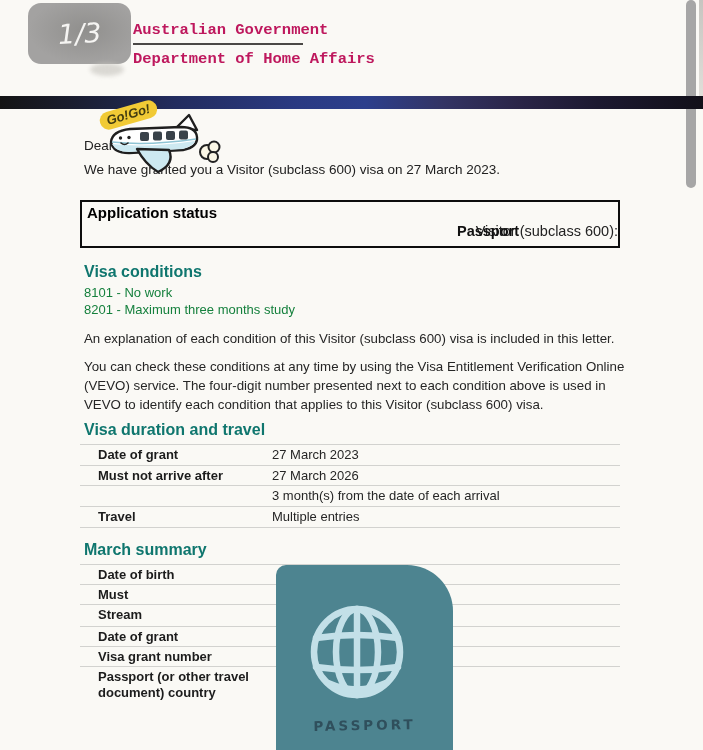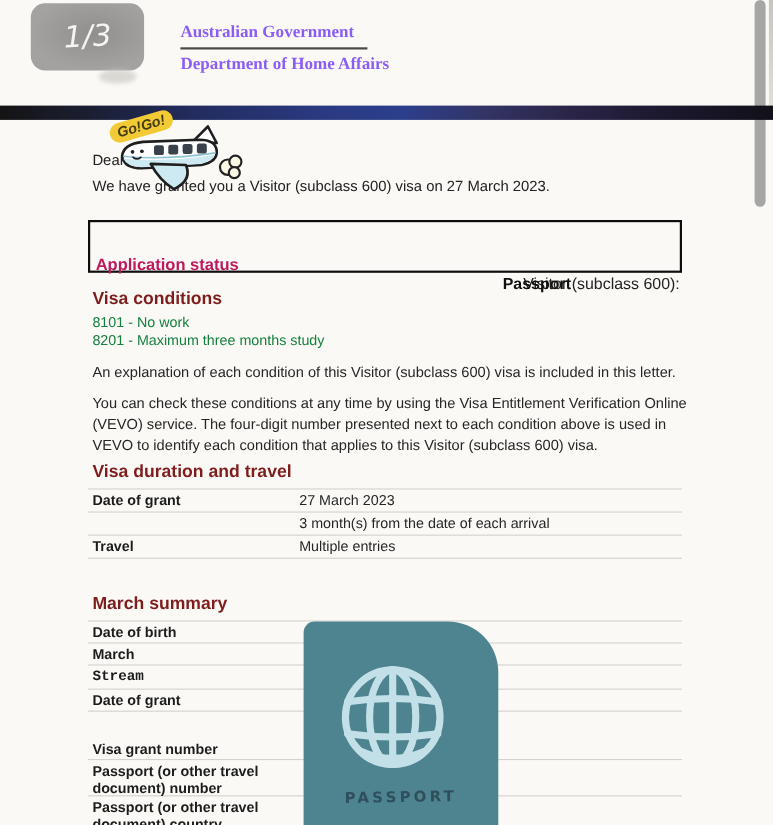--- a/index.html
+++ b/index.html
@@ -9,22 +9,22 @@
   
   .badge{position:absolute;left:28px;top:3px;width:103px;height:61px;border-radius:13px;
          background:radial-gradient(ellipse at 55% 45%, #908f8d 0%, #a3a2a1 70%);
          display:flex;align-items:center;justify-content:center;}
   .badge span{color:#f5f4f2;font-size:27px;font-style:italic;font-family:"DejaVu Sans",sans-serif;
               transform:rotate(-3deg);}
   .crest-smudge{position:absolute;left:90px;top:63px;width:34px;height:13px;border-radius:50%;
                 background:#c9c7c1;filter:blur(2px);opacity:.65;}
 
   
-  .gov{position:absolute;left:133px;top:19px;font-family:Liberation Serif, serif;
-       font-weight:bold;color:#8b5cf6;margin-left:31px;}
+  .gov{position:absolute;left:133px;top:19px;font-family:Liberation Mono, monospace;
+       font-weight:bold;color:#be185d;}
   .gov .l1{font-size:15.5px;line-height:22px;}
   .gov .rule{width:170px;height:2px;background:#4a4845;margin:2px 0 4px 0;}
   .gov .l2{font-size:15.5px;line-height:20px;}
 
   
   .divbar{position:absolute;left:0;top:96px;width:703px;height:13px;z-index:3;
     background:linear-gradient(90deg,#141414 0%,#1a1d2e 10%,#222c5e 25%,#2a3a82 42%,
                #2c3f8c 52%,#333464 63%,#2a2547 74%,#1c1930 85%,#121019 100%);}
 
   
@@ -39,32 +39,32 @@
 
   
   .go-badge{position:absolute;left:99px;top:106px;z-index:6;transform:rotate(-16deg);
             background:#f1ca35;border-radius:9px;padding:1px 7px 2px 7px;
             font-weight:bold;font-style:italic;font-size:13px;color:#433d10;}
   .plane{position:absolute;left:103px;top:112px;z-index:5;}
 
   
   .status-box{position:absolute;left:80px;top:200px;width:536px;height:44px;
               border:2px solid #0d0d0d;background:transparent;}
-  .status-title{font-size:15px;font-weight:bold;color:#be185d;padding:2px 0 0 5px;margin-top:28px;}
+  .status-title{font-size:15px;font-weight:bold;color:#000000;padding:2px 0 0 5px;}
   .status-row{position:relative;font-size:14.5px;padding:2px 0 0 5px;text-align:right;}
   .status-value{position:absolute;left:375px;top:2px;font-weight:bold;color:#111;}
 
-  .h2{position:absolute;font-size:16px;font-weight:bold;color:#7f1d1d;}
+  .h2{position:absolute;font-size:16px;font-weight:bold;color:#0f766e;}
   .cond{position:absolute;left:84px;font-size:13px;color:#15803d;}
   .para{position:absolute;left:84px;width:544px;font-size:13.3px;line-height:1.42;color:#262626;}
 
   
   .tbl{position:absolute;left:80px;width:540px;border-top:1px solid #d2d2cf;}
   .trow{position:relative;border-bottom:1px solid #d2d2cf;box-sizing:border-box;}
-  .trow .lbl{position:absolute;left:4px;top:2px;width:190px;font-size:13px;font-weight:bold;
+  .trow .lbl{position:absolute;left:18px;top:2px;width:190px;font-size:13px;font-weight:bold;
              color:#1c1c1c;line-height:15.5px;}
   .trow .val{position:absolute;left:192px;top:2px;font-size:13px;color:#262626;}
 
   
   .passport{position:absolute;left:276px;top:565px;width:177px;height:190px;z-index:5;
             background:#4d8490;border-radius:10px 46px 0 0;}
   .passport .globe{position:absolute;left:33px;top:39px;}
   .passport .ptext{position:absolute;left:0;top:152px;width:100%;text-align:center;
                    font-size:13.5px;letter-spacing:3px;color:#2f4f5c;font-weight:bold;
                    font-family:"DejaVu Sans",sans-serif;transform:rotate(-1deg);}
@@ -136,48 +136,49 @@
   <div class="cond" style="top:302px;">8201 - Maximum three months study</div>
   <div class="para" style="top:330px;">An explanation of each condition of this Visitor (subclass 600) visa is included in this letter.</div>
   <div class="para" style="top:358px;">You can check these conditions at any time by using the Visa Entitlement Verification Online (VEVO) service. The four-digit number presented next to each condition above is used in VEVO to identify each condition that applies to this Visitor (subclass 600) visa.</div>
 
   <div class="h2" style="left:84px;top:421px;">Visa duration and travel</div>
   <div class="tbl" style="top:444px;">
     <div class="trow" style="height:21px;">
       <span class="lbl">Date of grant</span>
       <span class="val">27 March 2023</span>
     </div>
+    <div class="trow" style="height:20px;">
+      <span class="lbl">Must not arrive after</span>
+      <span class="val">27 March 2026</span>
+    </div>
     <div class="trow" style="height:21px;">
       <span class="val">3 month(s) from the date of each arrival</span>
     </div>
     <div class="trow" style="height:21px;">
       <span class="lbl">Travel</span>
       <span class="val">Multiple entries</span>
     </div>
   </div>
 
   <div class="h2" style="left:84px;top:541px;">March summary</div>
   <div class="tbl" style="top:564px;">
     <div class="trow" style="height:20px;">
       <span class="lbl">Date of birth</span>
     </div>
     <div class="trow" style="height:20px;">
-      <span class="lbl">March</span>
+      <span class="lbl">Must</span>
     </div>
-    <div class="trow" style="height:22px;font-family:Liberation Mono, monospace;">
+    <div class="trow" style="height:22px;">
       <span class="lbl">Stream</span>
     </div>
     <div class="trow" style="height:20px;">
       <span class="lbl">Date of grant</span>
     </div>
-    <div class="trow" style="height:20px;margin-top:24px;">
+    <div class="trow" style="height:20px;">
       <span class="lbl">Visa grant number</span>
-    </div>
-    <div class="trow" style="height:33px;">
-      <span class="lbl">Passport (or other travel document) number</span>
     </div>
     <div class="trow" style="height:40px;border-bottom:none;">
       <span class="lbl">Passport (or other travel document) country</span>
     </div>
   </div>
 
   <div class="passport">
     <svg class="globe" width="96" height="96" viewBox="-48 -48 96 96">
       <g fill="none" stroke="#c3e0e8" stroke-width="6.5" stroke-linecap="round">
         <circle cx="0" cy="0" r="43"></circle>

